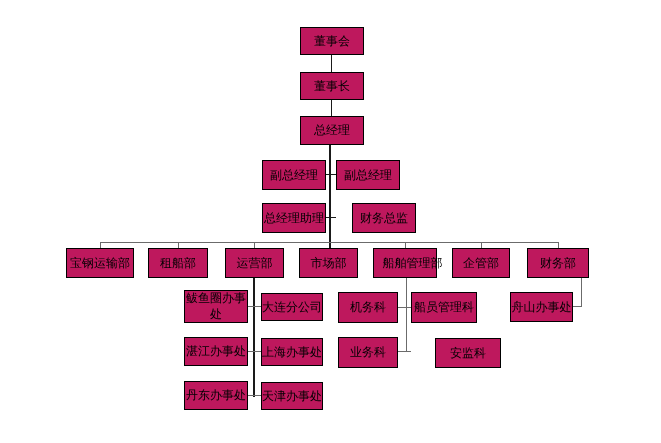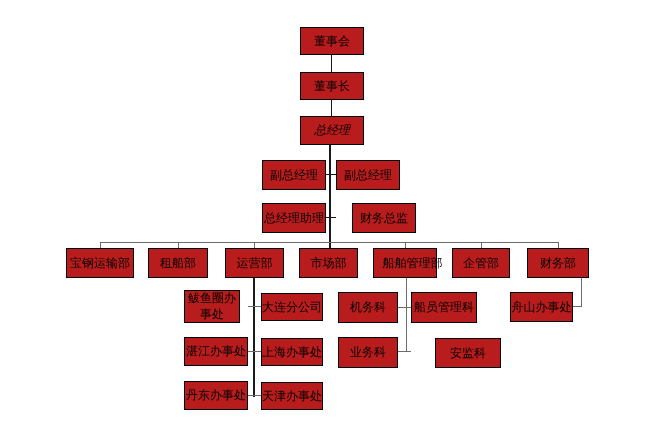--- a/index.html
+++ b/index.html
@@ -8,21 +8,21 @@
     width:661px;height:443px;
     background:#ffffff;
     font-family:"Liberation Sans","DejaVu Sans",sans-serif;
     color:#000000;
     overflow:hidden;
   }
   .node{
     position:absolute;
     box-sizing:border-box;
     border:1px solid #000000;
-    background:#b91c1c;
+    background:#be185d;
     display:flex;
     align-items:center;
     justify-content:center;
     text-align:center;
     font-size:12px;
     line-height:1.2;
     white-space:nowrap;
     overflow:visible;
   }
   .node.wrap{white-space:normal;line-height:1.3;padding:0 1px;}
@@ -61,21 +61,21 @@
 
   <div class="ln" style="left:581px;top:278px;width:1px;height:29px;"></div>
   <div class="ln" style="left:573px;top:306px;width:9px;height:1px;"></div>
 
   <div class="node" style="left:300px;top:27px;width:64px;height:28px;">
     <span>董事会</span>
   </div>
   <div class="node" style="left:300px;top:72px;width:64px;height:28px;">
     <span>董事长</span>
   </div>
-  <div class="node" style="left:300px;top:116px;width:64px;height:29px;font-style:italic;">
+  <div class="node" style="left:300px;top:116px;width:64px;height:29px;">
     <span>总经理</span>
   </div>
 
   <div class="node" style="left:262px;top:160px;width:64px;height:30px;">
     <span>副总经理</span>
   </div>
   <div class="node" style="left:336px;top:160px;width:64px;height:30px;">
     <span>副总经理</span>
   </div>
   <div class="node" style="left:262px;top:203px;width:64px;height:30px;">
@@ -100,21 +100,21 @@
   <div class="node" style="left:373px;top:248px;width:64px;height:30px;padding-left:15px;">
     <span>船舶管理部</span>
   </div>
   <div class="node" style="left:452px;top:248px;width:58px;height:30px;">
     <span>企管部</span>
   </div>
   <div class="node" style="left:527px;top:248px;width:62px;height:30px;">
     <span>财务部</span>
   </div>
 
-  <div class="node wrap" style="left:184px;top:290px;width:56px;height:33px;">
+  <div class="node wrap" style="left:184px;top:290px;width:64px;height:33px;">
     <span>鲅鱼圈办事处</span>
   </div>
   <div class="node" style="left:261px;top:293px;width:62px;height:28px;">
     <span>大连分公司</span>
   </div>
   <div class="node" style="left:184px;top:337px;width:64px;height:29px;">
     <span>湛江办事处</span>
   </div>
   <div class="node" style="left:261px;top:338px;width:62px;height:28px;">
     <span>上海办事处</span>

